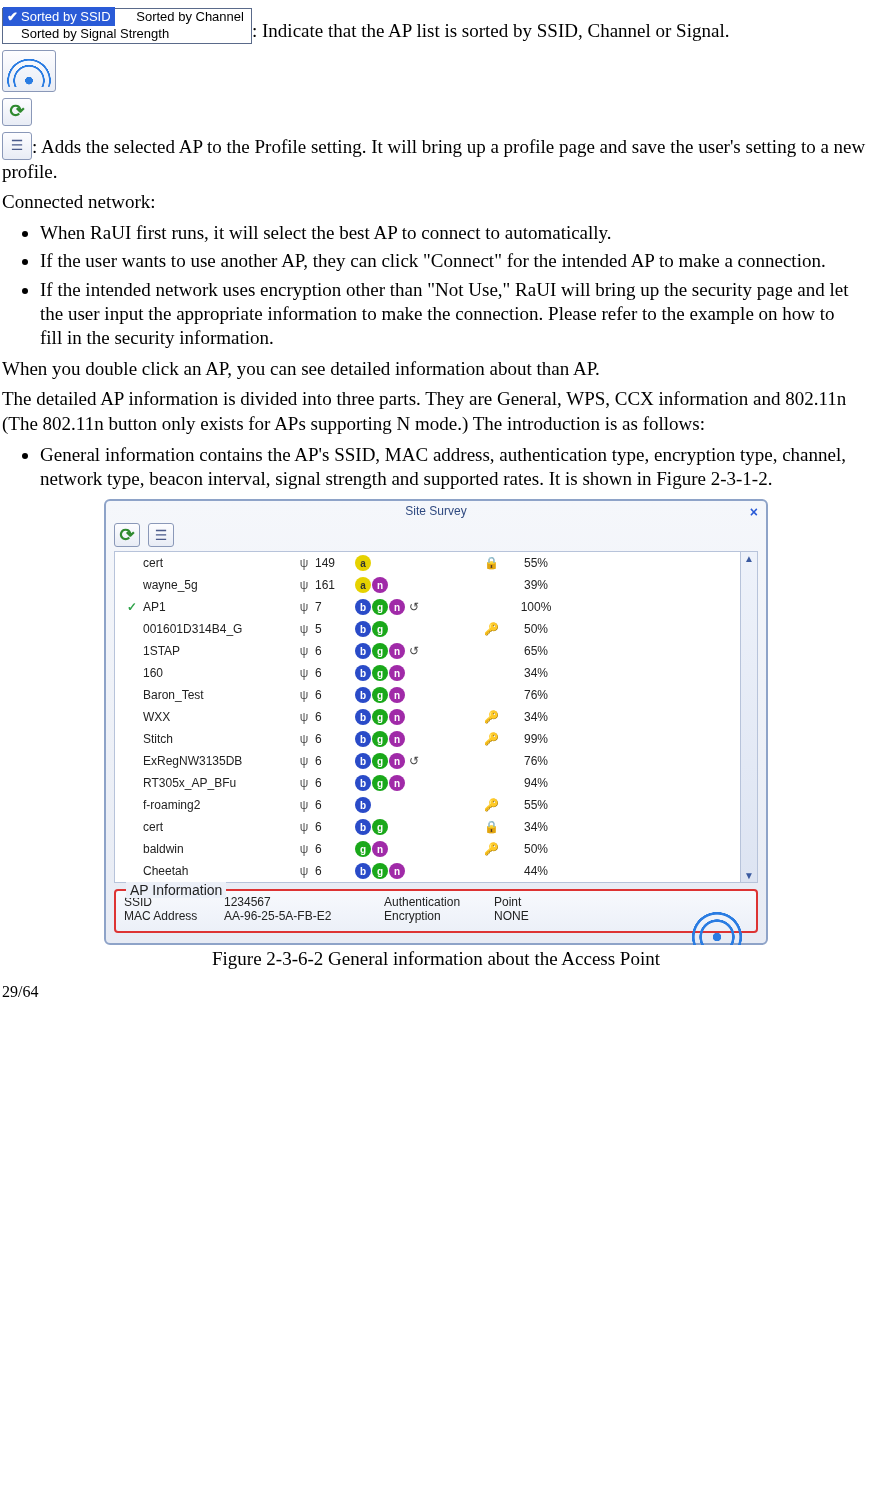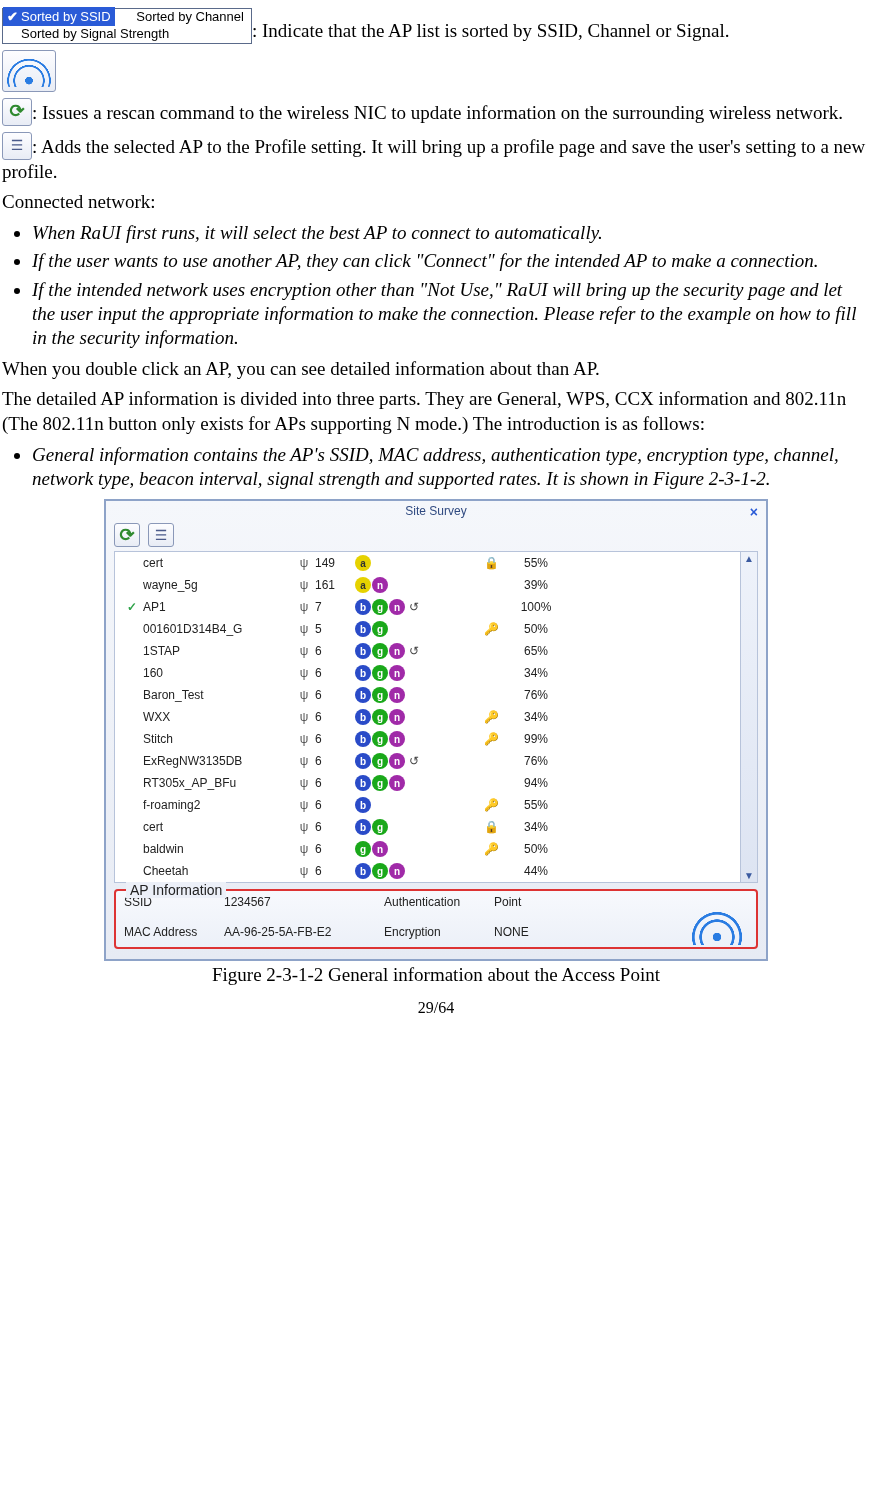--- a/index.html
+++ b/index.html
@@ -6,23 +6,23 @@
     font-family: "Times New Roman", serif;
     font-size: 19px;
     color: #000;
     background: #fff;
     margin: 0;
     padding: 2px 2px 20px 2px;
     width: 868px;
   }
   p { margin: 6px 0; line-height: 1.3; }
   ul { margin: 4px 0; padding-left: 26px; }
-  li { margin: 4px 4px; line-height: 1.28; list-style-type: disc; font-style: italic; }
+  li { margin: 4px 12px; line-height: 1.28; list-style-type: disc; }
   .inline-block { display: inline-block; vertical-align: bottom; }
-  .page-num { text-align: center; font-size: 16px; margin-top: 10px; }
+  .page-num { text-align: left; font-size: 16px; margin-top: 10px; }
   .figcap { text-align: center; margin-top: 2px; }
 
   
   .sort-dd {
     width: 248px;
     border: 1px solid #5a6a8a;
     background: #fff;
     font-family: Tahoma, sans-serif;
     font-size: 13px;
   }
@@ -52,21 +52,21 @@
     display:flex; align-items:center; justify-content:center;
     color:#2f8a2f; font-size:18px; font-weight:bold;
   }
   .ibox.addprof::after{
     content:"☰"; position:absolute; inset:0;
     display:flex; align-items:center; justify-content:center;
     color:#4a5a8a; font-size:14px;
   }
 
   
-  .ss-fig { width:660px; margin: 8px auto 0 auto; border:2px solid #8ea3c8; border-radius:0;
+  .ss-fig { width:660px; margin: 8px auto 0 auto; border:2px solid #8ea3c8; border-radius:6px;
             background:linear-gradient(#f5f7fb,#e7ebf4); font-family: Tahoma, sans-serif; font-size:12px;
             color:#222;}
   .ss-title { text-align:center; padding:3px 0; color:#304a80; font-weight:normal; position:relative;}
   .ss-title .x { position:absolute; right:8px; top:3px; color:#2a5bd7; font-weight:bold; font-size:14px;}
   .ss-tb { display:flex; gap:8px; padding:2px 8px 4px 8px;}
   .ss-list { border:1px solid #b7c3da; background:#fff; margin:0 8px; position:relative;}
   .ss-scroll { width:16px; background:linear-gradient(#eef2fa,#dde4f2); border-left:1px solid #b7c3da;
                display:flex; flex-direction:column; justify-content:space-between; align-items:center;}
   .ss-scroll .arr{ color:#3a5aa0; font-size:10px; padding:1px 0;}
   .ss-body { display:flex; }
@@ -85,21 +85,21 @@
   .m-b { background:#2a4bc8;}
   .m-g { background:#1aa81a;}
   .m-n { background:#a02aa8;}
   .m-w { width:16px; height:16px; display:flex; align-items:center; justify-content:center; color:#444;}
   .sec-lock { color:#e08a1a; }
   .sec-key  { color:#5aa6e2; }
 
   .ap-info { margin:6px 8px 10px 8px; border:2px solid #d33; border-radius:4px; padding:4px 8px 8px 8px;
              background:linear-gradient(#f7f9fd,#ecf0f8); position:relative;}
   .ap-info .legend { position:absolute; top:-9px; left:10px; background:#ecf0f8; padding:0 4px; font-size:14px;}
-  .ap-grid { display:grid; grid-template-columns: 100px 160px 110px 70px; row-gap:16px; align-items:center;}
+  .ap-grid { display:grid; grid-template-columns: 100px 160px 110px 70px; row-gap:0; align-items:center;}
   .ap-wave { position:absolute; right:14px; top:14px; width:50px; height:40px;}
   .ap-wave::after{
     content:""; position:absolute; inset:0;
     background:
       radial-gradient(circle at 50% 80%, #2a7ce2 0 10%, transparent 11%),
       radial-gradient(circle at 50% 80%, transparent 36%, #2a7ce2 38% 43%, transparent 44%),
       radial-gradient(circle at 50% 80%, transparent 54%, #2a7ce2 56% 61%, transparent 62%);
   }
 </style>
 </head>
@@ -111,21 +111,21 @@
     <span class="row"><span class="check">✔</span><span>Sorted by Channel</span></span>
     <span class="row"><span class="check">✔</span><span>Sorted by Signal Strength</span></span>
   </span><span>: Indicate that the AP list is sorted by SSID, Channel or Signal.</span>
 </p>
 
 <p>
   <span class="ibox connect"></span>
 </p>
 
 <p>
-  <span class="ibox rescan"></span><span>: Issues a rescan command to the wireless NIC to update information on the surrounding wireless network.</span>
+  <span class="ibox rescan"></span>
 </p>
 
 <p>
   <span class="ibox addprof"></span><span>: Adds the selected AP to the Profile setting. It will bring up a profile page and save the user's setting to a new profile.</span>
 </p>
 
 <p>Connected network:</p>
 <ul>
   <li>When RaUI first runs, it will select the best AP to connect to automatically.</li>
   <li>If the user wants to use another AP, they can click "Connect" for the intended AP to make a connection.</li>
@@ -357,14 +357,14 @@
       <span>Point</span>
       <span>MAC Address</span>
       <span>AA-96-25-5A-FB-E2</span>
       <span>Encryption</span>
       <span>NONE</span>
     </div>
     <div class="ap-wave"></div>
   </div>
 </div>
 
-<p class="figcap">Figure 2-3-1-2 General information about the Access Point</p>
+<p class="figcap">Figure 2-3-6-2 General information about the Access Point</p>
 <p class="page-num">29/64</p>
 
 </body></html>

